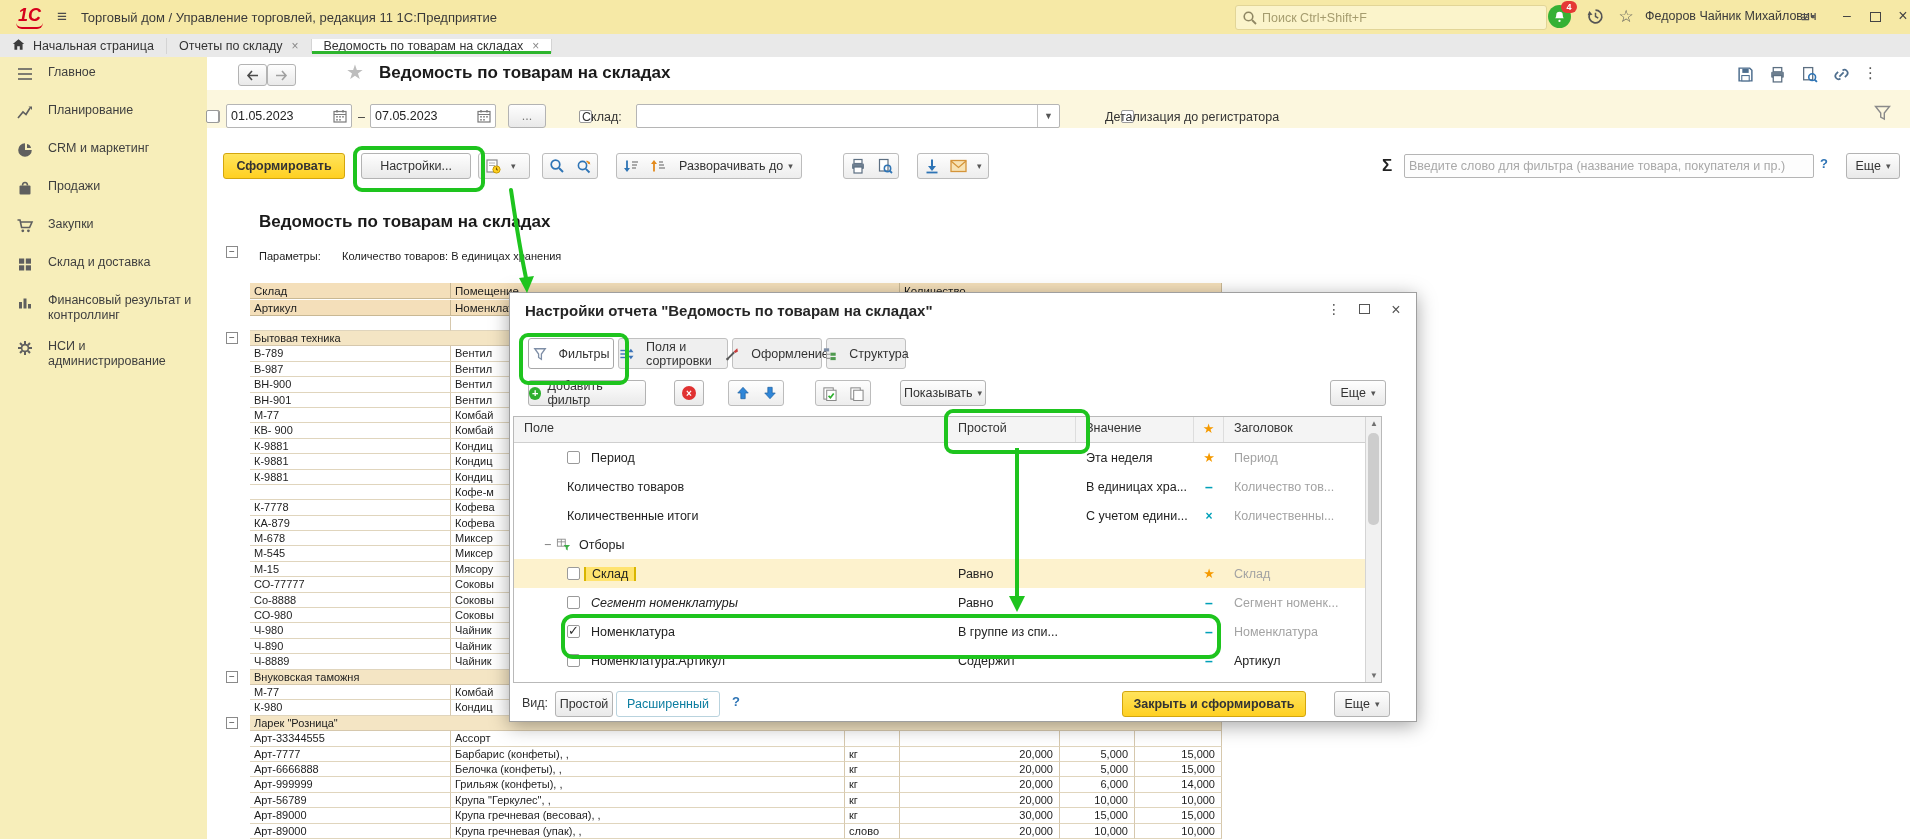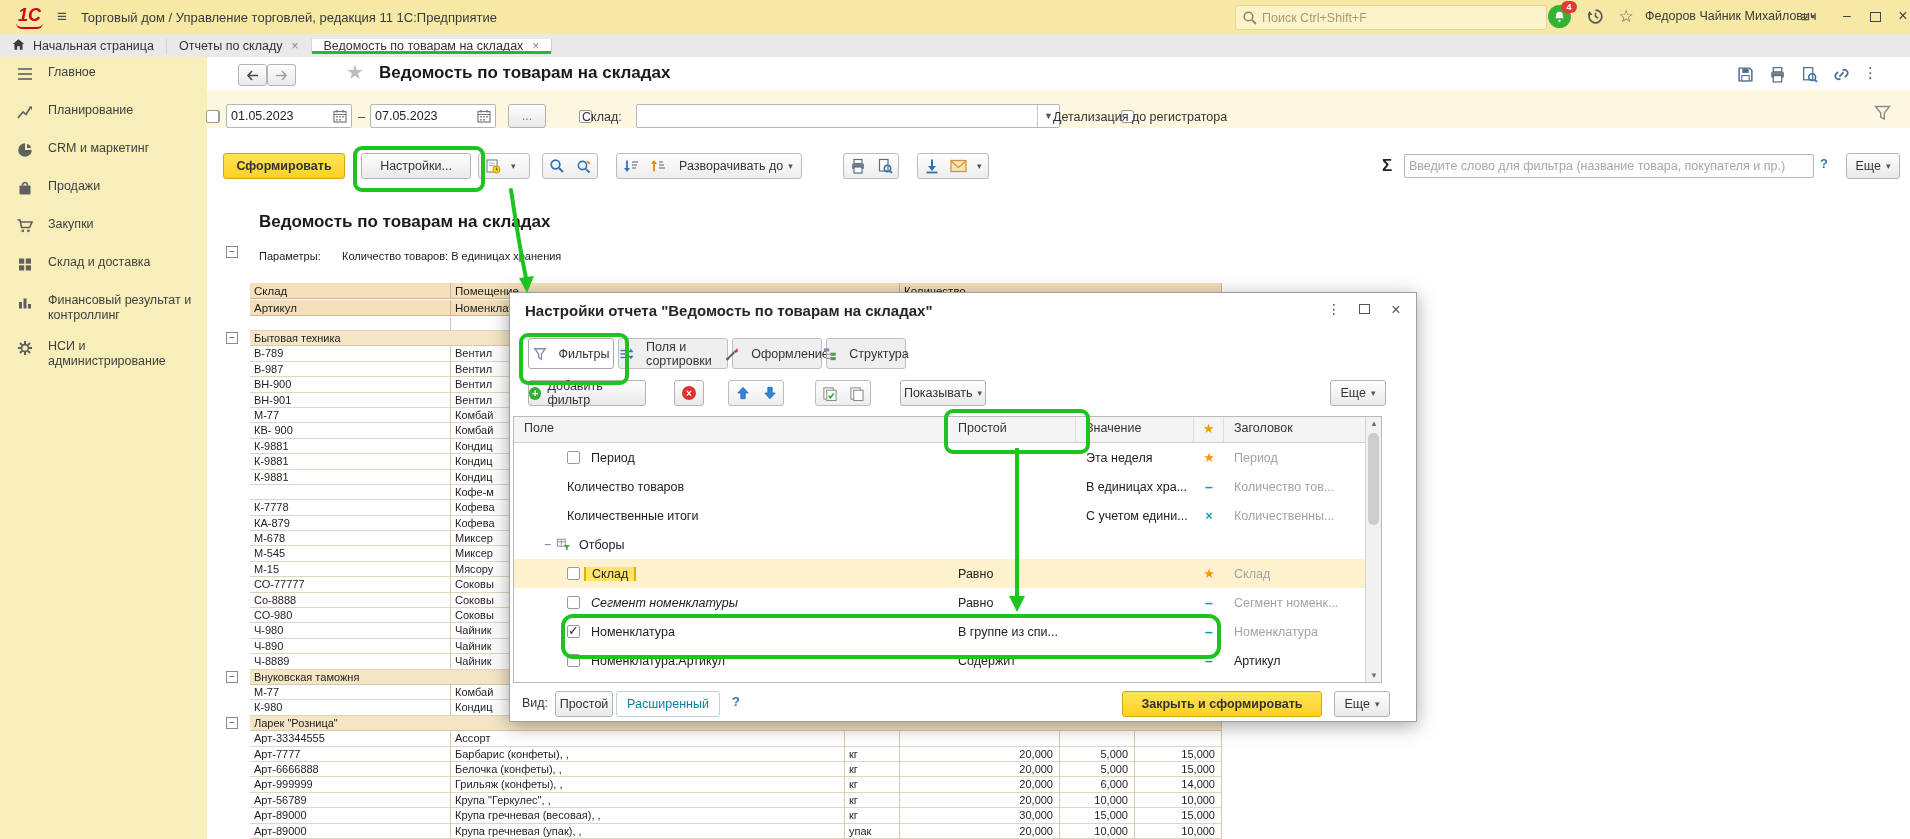--- a/index.html
+++ b/index.html
@@ -309,21 +309,21 @@
   <span class="btn abs" style="left:508px;top:104px;width:38px;height:24px;color:#777;">...</span>
   <span class="cb abs" style="left:562px;top:109px;"></span>
   <span class="abs lbl" style="left:582px;top:110px;">Склад:</span>
   <span class="fld abs" style="left:636px;top:104px;width:424px;">
     <input style="">
     <span style="border-left:1px solid #c4c4c4;height:22px;display:inline-flex;align-items:center;padding:0 6px;">
         <span style="font-size:9px;color:#555;">▼</span>
       </span>
   </span>
   <span class="cb abs" style="left:1086px;top:109px;"></span>
-  <span class="abs lbl" style="left:1053px;top:110px;">Детализация до регистратора</span>
+  <span class="abs lbl" style="left:1105px;top:110px;">Детализация до регистратора</span>
   <span class="abs" style="left:1874px;top:105px;"><svg width="17" height="16" viewBox="0 0 17 16">
         <polygon points="1.5,1.5 15.5,1.5 10.3,8 10.3,14 6.7,12 6.7,8" fill="none" stroke="#8a8a8a" stroke-width="1.4"></polygon>
       </svg></span>
 
   
   <div class="abs" style="left:207px;top:128px;width:1703px;height:54px;background:#fff;"></div>
   <span class="btn btn-yellow abs" style="left:223px;top:153px;width:122px;font-weight:bold;">Сформировать</span>
   <span class="btn abs" style="left:361px;top:153px;width:110px;">Настройки...</span>
   <span class="icongrp abs" style="left:478px;top:153px;width:52px;">
     <span class="icbtn">
@@ -684,21 +684,21 @@
         <div>Арт-89000</div>
         <div>Крупа гречневая (весовая), ,</div>
         <div>кг</div>
         <div class="num">30,000</div>
         <div class="num">15,000</div>
         <div class="num">15,000</div>
       </div>
       <div class="rt-row">
         <div>Арт-89000</div>
         <div>Крупа гречневая (упак), ,</div>
-        <div>упак</div>
+        <div>слово</div>
         <div class="num">20,000</div>
         <div class="num">10,000</div>
         <div class="num">10,000</div>
       </div>
       <div class="rt-row">
         <div>Арт-7890000</div>
         <div>Масло "Кремлевское", ,</div>
         <div>шт</div>
         <div class="num">20,000</div>
         <div class="num">10,000</div>
@@ -881,21 +881,21 @@
         <span class="sarr" style="top:2px;">▲</span>
         <div class="vthumb" style="top:16px;height:92px;"></div>
         <span class="sarr" style="bottom:2px;">▼</span>
       </div>
     </div>
 
     <span class="abs lbl" style="left:12px;top:403px;">Вид:</span>
     <span class="btn abs" style="left:45px;top:398px;width:58px;">Простой</span>
     <span class="btn abs" style="left:106px;top:398px;width:104px;color:#0b7da0;background:#fff;border-color:#b9d3de;">Расширенный</span>
     <span class="abs" style="left:222px;top:401px;font-size:13px;color:#2e74b5;font-weight:bold;">?</span>
-    <span class="btn btn-yellow abs" style="left:612px;top:398px;width:200px;font-weight:bold;">Закрыть и сформировать</span>
+    <span class="btn btn-yellow abs" style="left:612px;top:398px;width:184px;font-weight:bold;">Закрыть и сформировать</span>
     <span class="btn abs" style="left:824px;top:398px;width:56px;">
         <span>Еще</span>
         <span class="caret">▾</span>
       </span>
   </div>
 
   
   <div class="anno" style="left:353px;top:146px;width:124px;height:38px;"></div>
   <div class="anno" style="left:519px;top:333px;width:102px;height:44px;"></div>
   <div class="anno" style="left:944px;top:409px;width:138px;height:37px;"></div>

